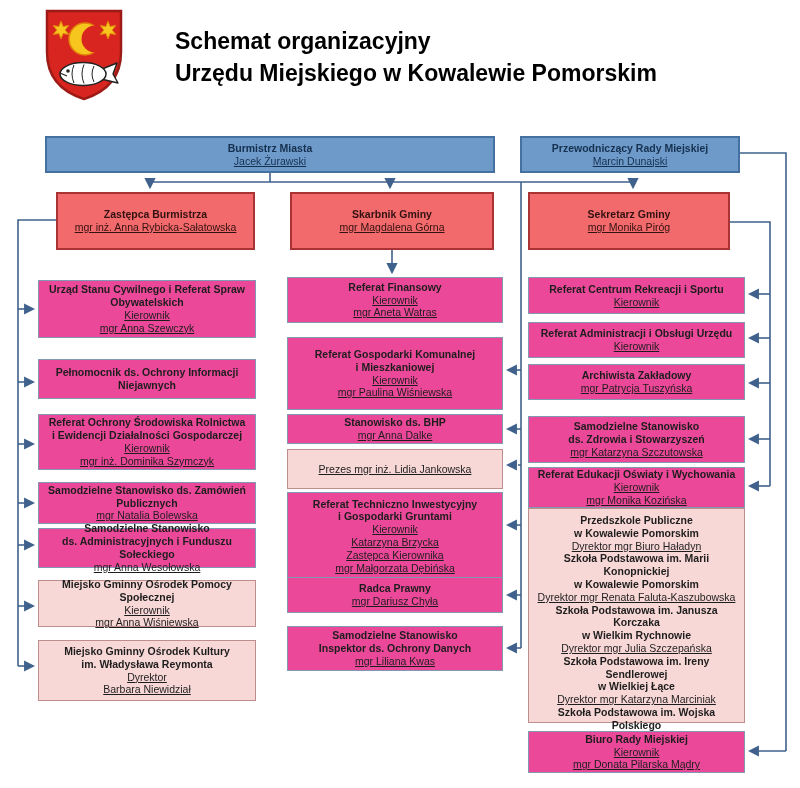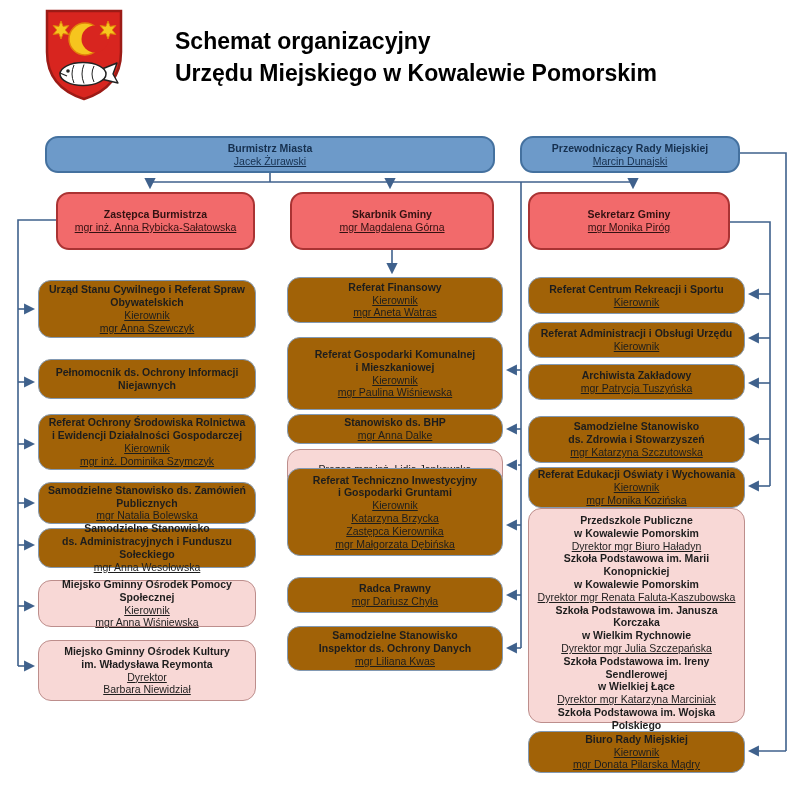--- a/index.html
+++ b/index.html
@@ -9,27 +9,27 @@
     padding-left:13px;
   }
   #connectors{position:absolute;left:0;top:0;width:800px;height:788px;pointer-events:none;}
   .hdr{
     position:absolute;left:175px;top:26px;width:600px;
     font-size:23px;font-weight:bold;color:#000;line-height:1.38;white-space:pre-line;
   }
   .crest{position:absolute;left:44px;top:8px;width:80px;height:94px;}
   .node{
     position:absolute;box-sizing:border-box;display:flex;flex-direction:column;
-    align-items:center;justify-content:center;text-align:center;padding:2px 3px;border-radius:13px;
+    align-items:center;justify-content:center;text-align:center;padding:2px 3px;
   }
   .node .bt{font-weight:bold;font-size:10.5px;line-height:1.22;white-space:pre-line;color:inherit;}
   .node .bs{font-size:10.5px;line-height:1.22;white-space:pre-line;color:inherit;text-decoration:underline;}
   .blue{background:#6d9ac9;border:2px solid #44719f;color:#16304f;}
   .red{background:#f26a6b;border:2px solid #aa3333;color:#331111;}
-  .light{background:#a16207;border:1.5px solid #8299b3;color:#1d1d1d;}
+  .light{background:#ec4899;border:1.5px solid #8299b3;color:#1d1d1d;}
   .pink{background:#f8d8d6;border:1.5px solid #bd8e8c;color:#1d1d1d;}
   .biglist{justify-content:space-between;padding:5px 3px;}
   .biglist .entry{margin:0;}
 </style>
 </head>
 <body>
 
 <div id="stage">
 
   <svg class="crest" viewBox="0 0 80 94" aria-hidden="true">
@@ -176,21 +176,21 @@
     <div class="bs">Kierownik
 mgr Paulina Wiśniewska</div>
   </div>
   <div class="node light" style="left:287px;top:414px;width:216px;height:30px">
     <div class="bt">Stanowisko ds. BHP</div>
     <div class="bs">mgr Anna Dalke</div>
   </div>
   <div class="node pink" style="left:287px;top:449px;width:216px;height:40px">
     <div class="bs">Prezes mgr inż. Lidia Jankowska</div>
   </div>
-  <div class="node light" style="left:287px;top:468px;width:216px;height:88px">
+  <div class="node light" style="left:287px;top:492px;width:216px;height:88px">
     <div class="bt">Referat Techniczno Inwestycyjny
 i Gospodarki Gruntami</div>
     <div class="bs">Kierownik
 Katarzyna Brzycka
 Zastępca Kierownika
 mgr Małgorzata Dębińska</div>
   </div>
   <div class="node light" style="left:287px;top:577px;width:216px;height:36px">
     <div class="bt">Radca Prawny</div>
     <div class="bs">mgr Dariusz Chyła</div>

